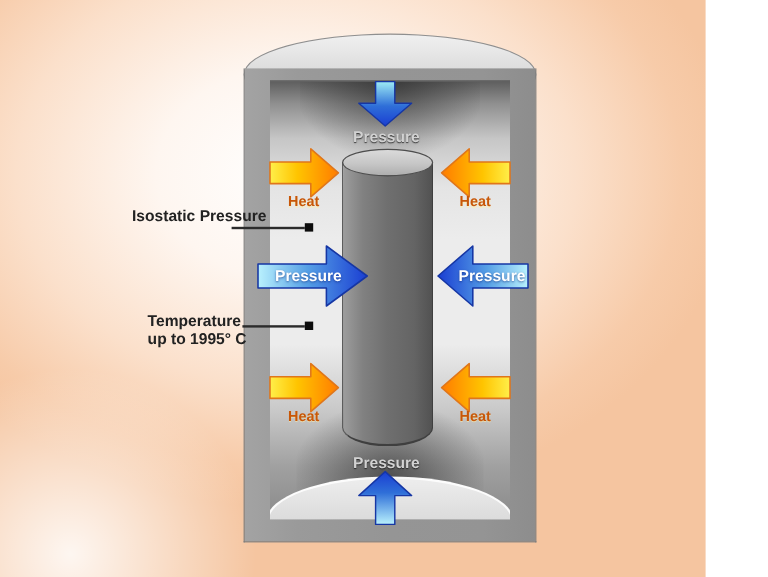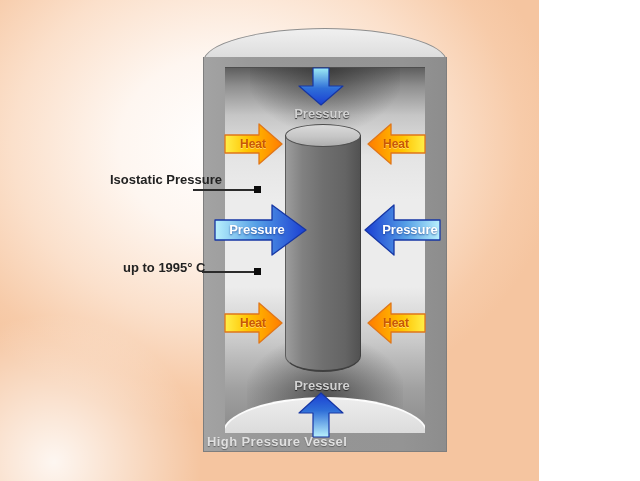--- a/index.html
+++ b/index.html
@@ -1,18 +1,18 @@
 <!DOCTYPE html>
 <html><head>
 <meta charset="utf-8">
 <style>
   html,body{margin:0;padding:0;}
   body{font-family:"Liberation Sans","DejaVu Sans",sans-serif;}
   #stage{
-    position:relative;width:539px;height:481px;overflow:hidden;
+    position:relative;width:588px;height:481px;overflow:hidden;
     background:
       radial-gradient(circle at 10% 96%, rgba(255,255,255,.85) 0%, rgba(255,255,255,0) 22%),
       radial-gradient(ellipse 62% 58% at 42% 30%, #ffffff 0%, #fef6f0 32%, #fbe0cb 64%, #f7cba9 88%, #f5c5a0 100%);
   }
   .abs{position:absolute;}
   
   .dome{
     left:203px;top:28px;width:244px;height:68px;border-radius:50%;
     background:linear-gradient(180deg,#f0f0f0 0%,#dcdcdc 45%,#c3c3c3 100%);
     border:1px solid #8f8f8f;box-sizing:border-box;
@@ -58,21 +58,21 @@
   
   svg.arrow{position:absolute;overflow:visible;}
   .arrow-label{
     position:absolute;width:80px;text-align:center;
     font-size:13px;font-weight:bold;color:#ffffff;
     text-shadow:0 1px 2px rgba(10,35,120,.65);pointer-events:none;white-space:nowrap;
   }
   .heat-label{
     position:absolute;width:62px;text-align:center;
     font-size:12px;font-weight:bold;color:#c85708;
-    text-shadow:0 1px 0 rgba(255,240,170,.55);pointer-events:none;
+    text-shadow:0 1px 0 rgba(255,240,170,.55);pointer-events:none;margin-top:24px;
   }
   .gray-pressure-label{
     position:absolute;width:80px;text-align:center;
     font-size:13px;font-weight:bold;color:#d2d2d2;
     text-shadow:0 1px 1px rgba(25,25,25,.85);pointer-events:none;
   }
   
   .annotation{
     position:absolute;font-size:13px;font-weight:bold;color:#222222;
     line-height:15px;white-space:nowrap;
@@ -171,20 +171,20 @@
   <div class="heat-label" style="left:222px;top:316px">Heat</div>
   <div class="heat-label" style="left:365px;top:316px">Heat</div>
 
   <div class="annotation" style="left:110px;top:172px">
     <div>Isostatic Pressure</div>
   </div>
   <div class="leader" style="left:193px;top:189px;width:61px"></div>
   <div class="marker" style="left:254px;top:186px"></div>
 
   <div class="annotation" style="left:123px;top:260px">
+    <div>Temperature</div>
     <div>up to 1995° C</div>
   </div>
   <div class="leader" style="left:202px;top:271px;width:52px"></div>
   <div class="marker" style="left:254px;top:268px"></div>
 
-  <div class="vessel-title">High Pressure Vessel</div>
 
 </div>
 
 </body></html>

